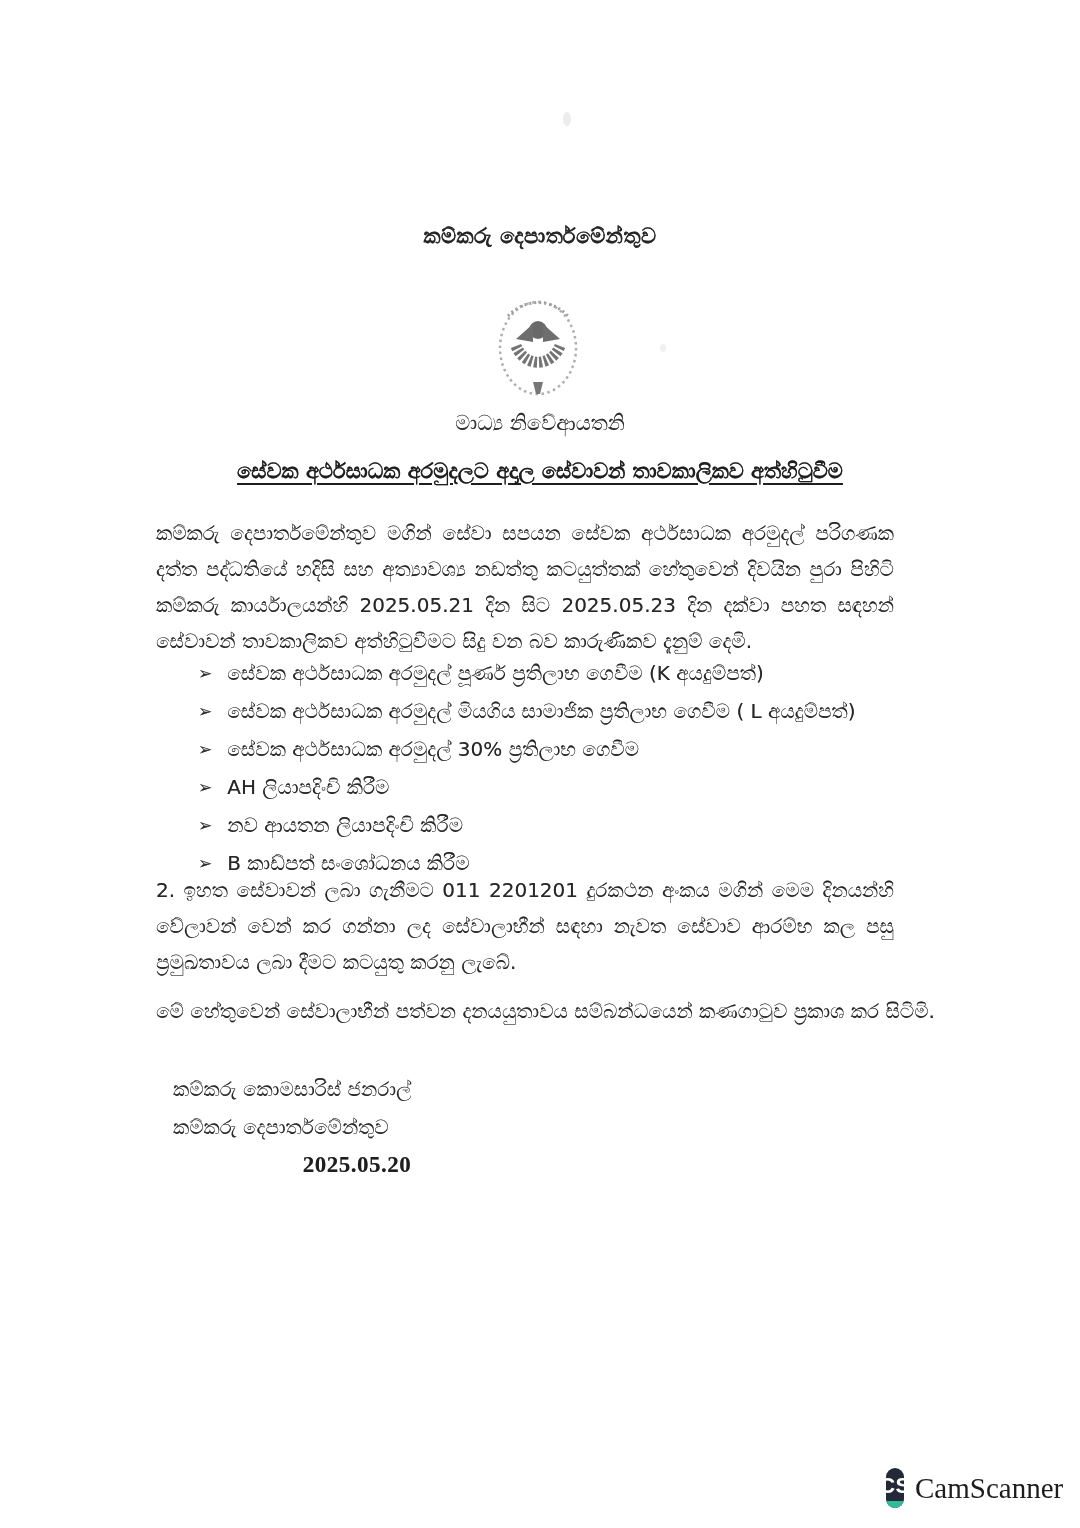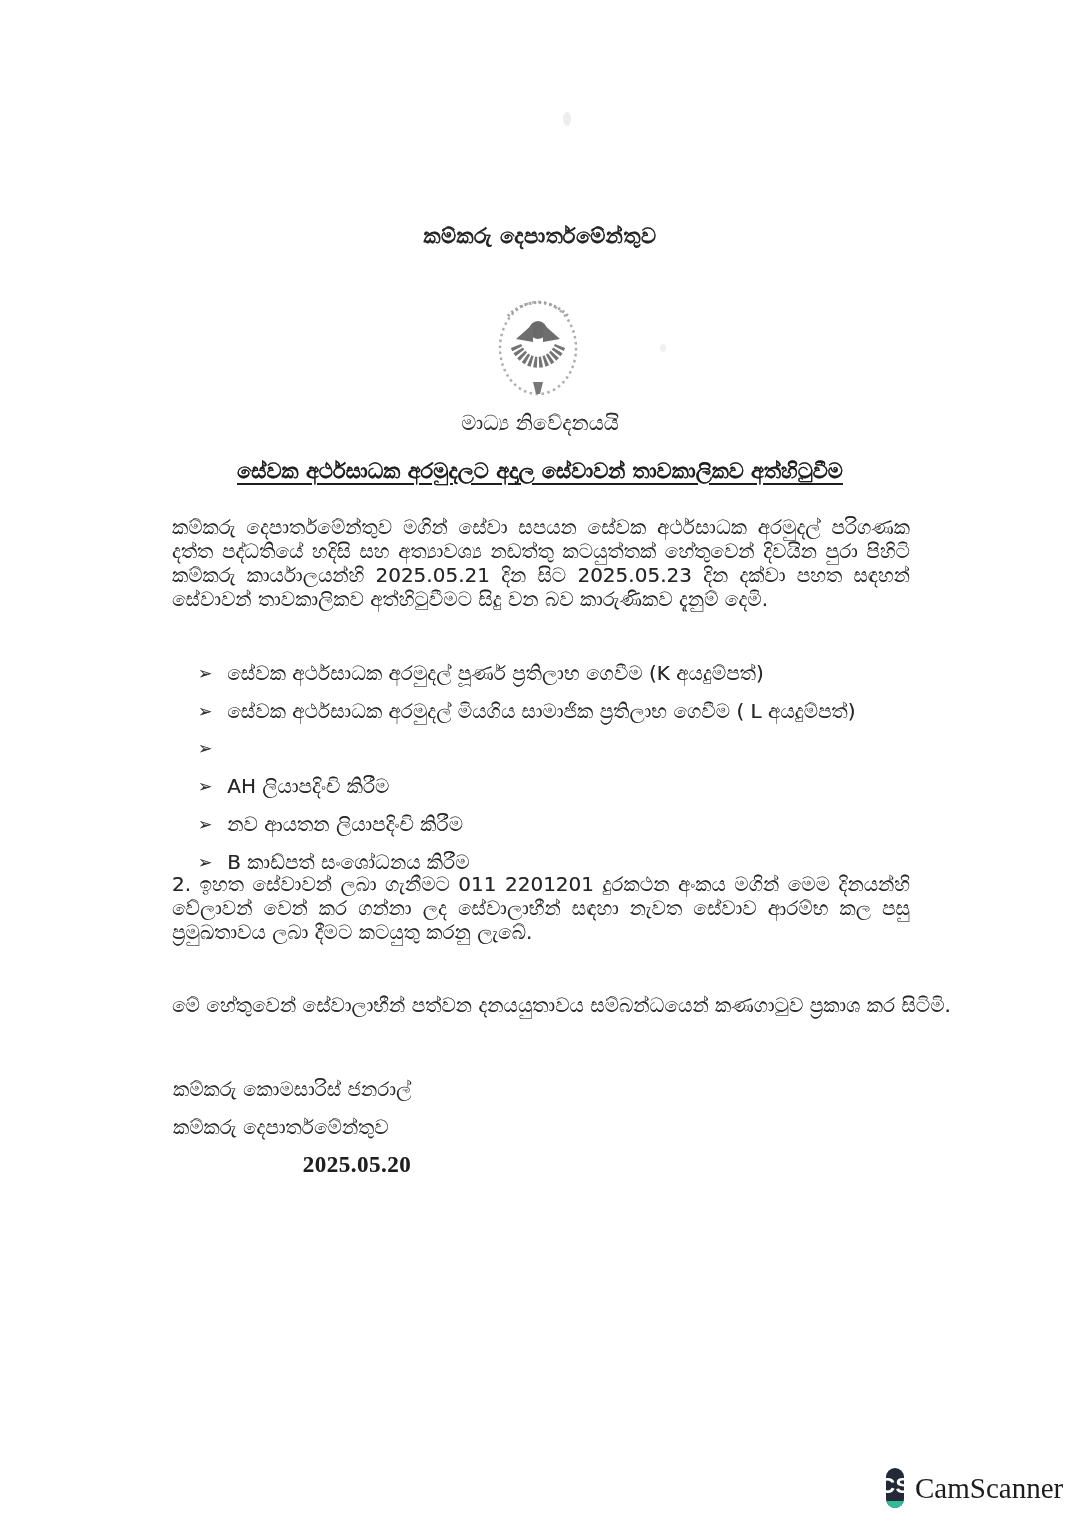--- a/index.html
+++ b/index.html
@@ -27,22 +27,22 @@
     text-shadow:0 0 .6px rgba(40,40,40,.5);
   }
   .heading{
     top:459px;
     font-size:21px;font-weight:700;color:#1f1f1f;
     text-decoration:underline;
     text-underline-offset:5px;
     text-shadow:0 0 .6px rgba(25,25,25,.6);
   }
   .para{
-    position:absolute;left:172px;width:738px;margin:0;
-    font-size:20px;line-height:24px;
+    position:absolute;left:156px;width:738px;margin:0;
+    font-size:20px;line-height:36px;
     text-align:justify;
     color:#272727;
     text-shadow:0 0 .6px rgba(40,40,40,.5);
   }
   .para1{top:515px;}
   .para2{top:872px;}
   .para3{top:993px;width:780px;text-align:left;}
   .bullets{
     position:absolute;top:662px;left:198px;width:720px;
     margin:0;padding:0;list-style:none;
@@ -119,40 +119,41 @@
         <path d="M25 30 A44 50 0 0 1 85 30" fill="none" stroke="#8a8a8a" stroke-width="3" stroke-dasharray="2 3"></path>
         <circle cx="55" cy="44" r="9" fill="#4a4a4a"></circle>
         <path d="M33 53 L50 38 L50 56 Z" fill="#4f4f4f"></path>
         <path d="M77 53 L60 38 L60 56 Z" fill="#4f4f4f"></path>
         <path d="M33 60 a24 27 0 0 0 44 0" fill="none" stroke="#565656" stroke-width="11" stroke-dasharray="3 2"></path>
         <path d="M50 96 L60 96 L57 108 L53 108 Z" fill="#5a5a5a"></path>
       </g>
     </svg>
   </div>
 
-  <div class="centered release-label">මාධ්‍ය නිවේදනයයි</div>
+  <div class="centered release-label">මාධ්‍ය නිවේආයතනි</div>
 
   <div class="centered heading">සේවක අර්ථසාධක අරමුදලට අදාල සේවාවන් තාවකාලිකව අත්හිටුවීම</div>
 
   <p class="para para1">කම්කරු දෙපාර්තමේන්තුව මගින් සේවා සපයන සේවක අර්ථසාධක අරමුදල් පරිගණක දත්ත පද්ධතියේ හදිසි සහ අත්‍යාවශ්‍ය නඩත්තු කටයුත්තක් හේතුවෙන් දිවයින පුරා පිහිටි කම්කරු කාර්යාලයන්හි 2025.05.21 දින සිට 2025.05.23 දින දක්වා පහත සඳහන් සේවාවන් තාවකාලිකව අත්හිටුවීමට සිදු වන බව කාරුණිකව දැනුම් දෙමි.</p>
 
   <ul class="bullets">
 
       <li class="bullet">
         <span class="marker">➢</span>
         <span class="btext">සේවක අර්ථසාධක අරමුදල් පූර්ණ ප්‍රතිලාභ ගෙවීම (K අයදුම්පත්)</span>
       </li>
 
       <li class="bullet">
         <span class="marker">➢</span>
         <span class="btext">සේවක අර්ථසාධක අරමුදල් මියගිය සාමාජික ප්‍රතිලාභ ගෙවීම ( L අයදුම්පත්)</span>
       </li>
 
       <li class="bullet">
         <span class="marker">➢</span>
+        <span class="btext">සේවක අර්ථසාධක අරමුදල් 30% ප්‍රතිලාභ ගෙවීම</span>
       </li>
 
       <li class="bullet">
         <span class="marker">➢</span>
         <span class="btext">AH ලියාපදිංචි කිරීම</span>
       </li>
 
       <li class="bullet">
         <span class="marker">➢</span>
         <span class="btext">නව ආයතන ලියාපදිංචි කිරීම</span>

